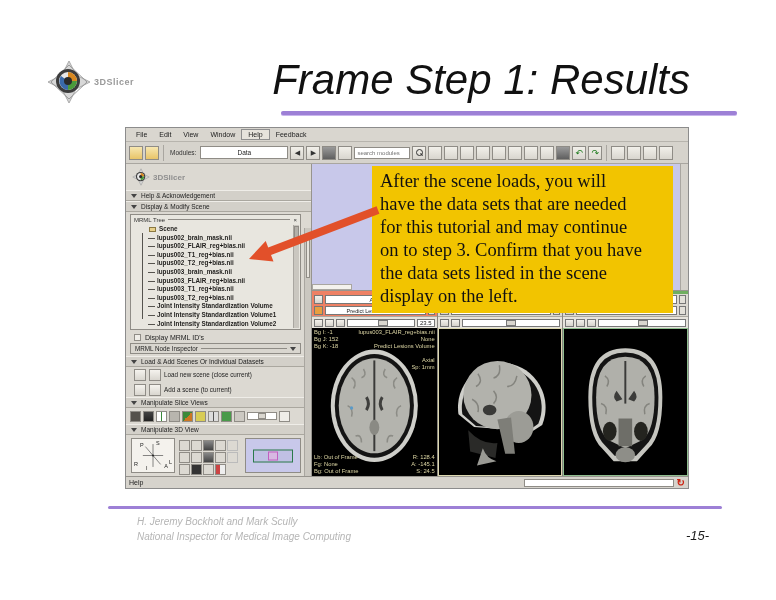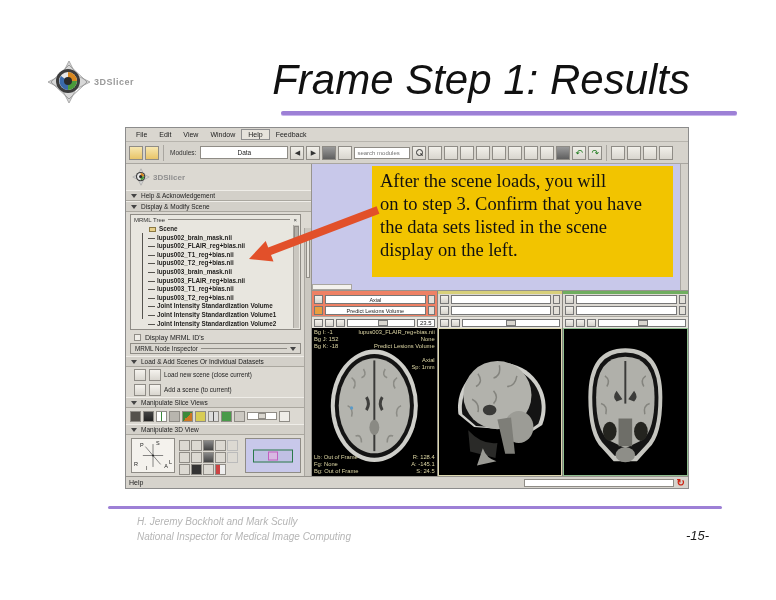--- a/index.html
+++ b/index.html
@@ -100,21 +100,21 @@
   .ovl.tr { right:2px; top:1px; text-align:right; }
   .ovl.tr .gap { height:7px; }
   .ovl.bl { left:2px; bottom:1px; }
   .ovl.br { right:2px; bottom:1px; text-align:right; }
 
   .statusbar { height:12px; background:#d6d3cc; border-top:1px solid #97948e; display:flex; align-items:center; padding:0 3px; flex:none; }
   .status-input { margin-left:auto; width:150px; height:8px; background:#fff; border:1px solid #8f8c86; }
   .status-ic { color:#cc2211; font-size:10px; font-weight:bold; margin-left:3px; line-height:10px; }
 
   
-  .callout { position:absolute; left:372px; top:166px; width:301px; height:111px; background:#f2c400; z-index:10; padding:4px 8px; }
+  .callout { position:absolute; left:372px; top:166px; width:301px; height:147px; background:#f2c400; z-index:10; padding:4px 8px; }
   .callout div { font-family:"Liberation Serif", serif; font-size:18.5px; line-height:23px; color:#111; white-space:nowrap; }
   .arrow-svg { position:absolute; left:240px; top:195px; z-index:11; }
 
   .logo-svg { flex:none; }
 </style>
 </head>
 <body>
 
 <div class="slide-logo">
   <svg class="logo-svg" width="46" height="46" viewBox="0 0 46 46">
@@ -467,20 +467,22 @@
 
   <div class="statusbar">
     <span>Help</span>
     <span class="status-input"></span>
     <span class="status-ic">↻</span>
   </div>
 </div>
 
 <div class="callout">
   <div>After the scene loads, you will</div>
+  <div>have the data sets that are needed</div>
+  <div>for this tutorial and may continue</div>
   <div>on to step 3. Confirm that you have</div>
   <div>the data sets listed in the scene</div>
   <div>display on the left.</div>
 </div>
 
 <svg class="arrow-svg" width="150" height="80">
   <polygon points="136.6,11.3 28.2,52.5 25.7,45.9 9,64 33.5,66.5 31.0,59.9 139.4,18.7" fill="#e2502a"></polygon>
 </svg>
 
 <div class="rule-bottom"></div>

